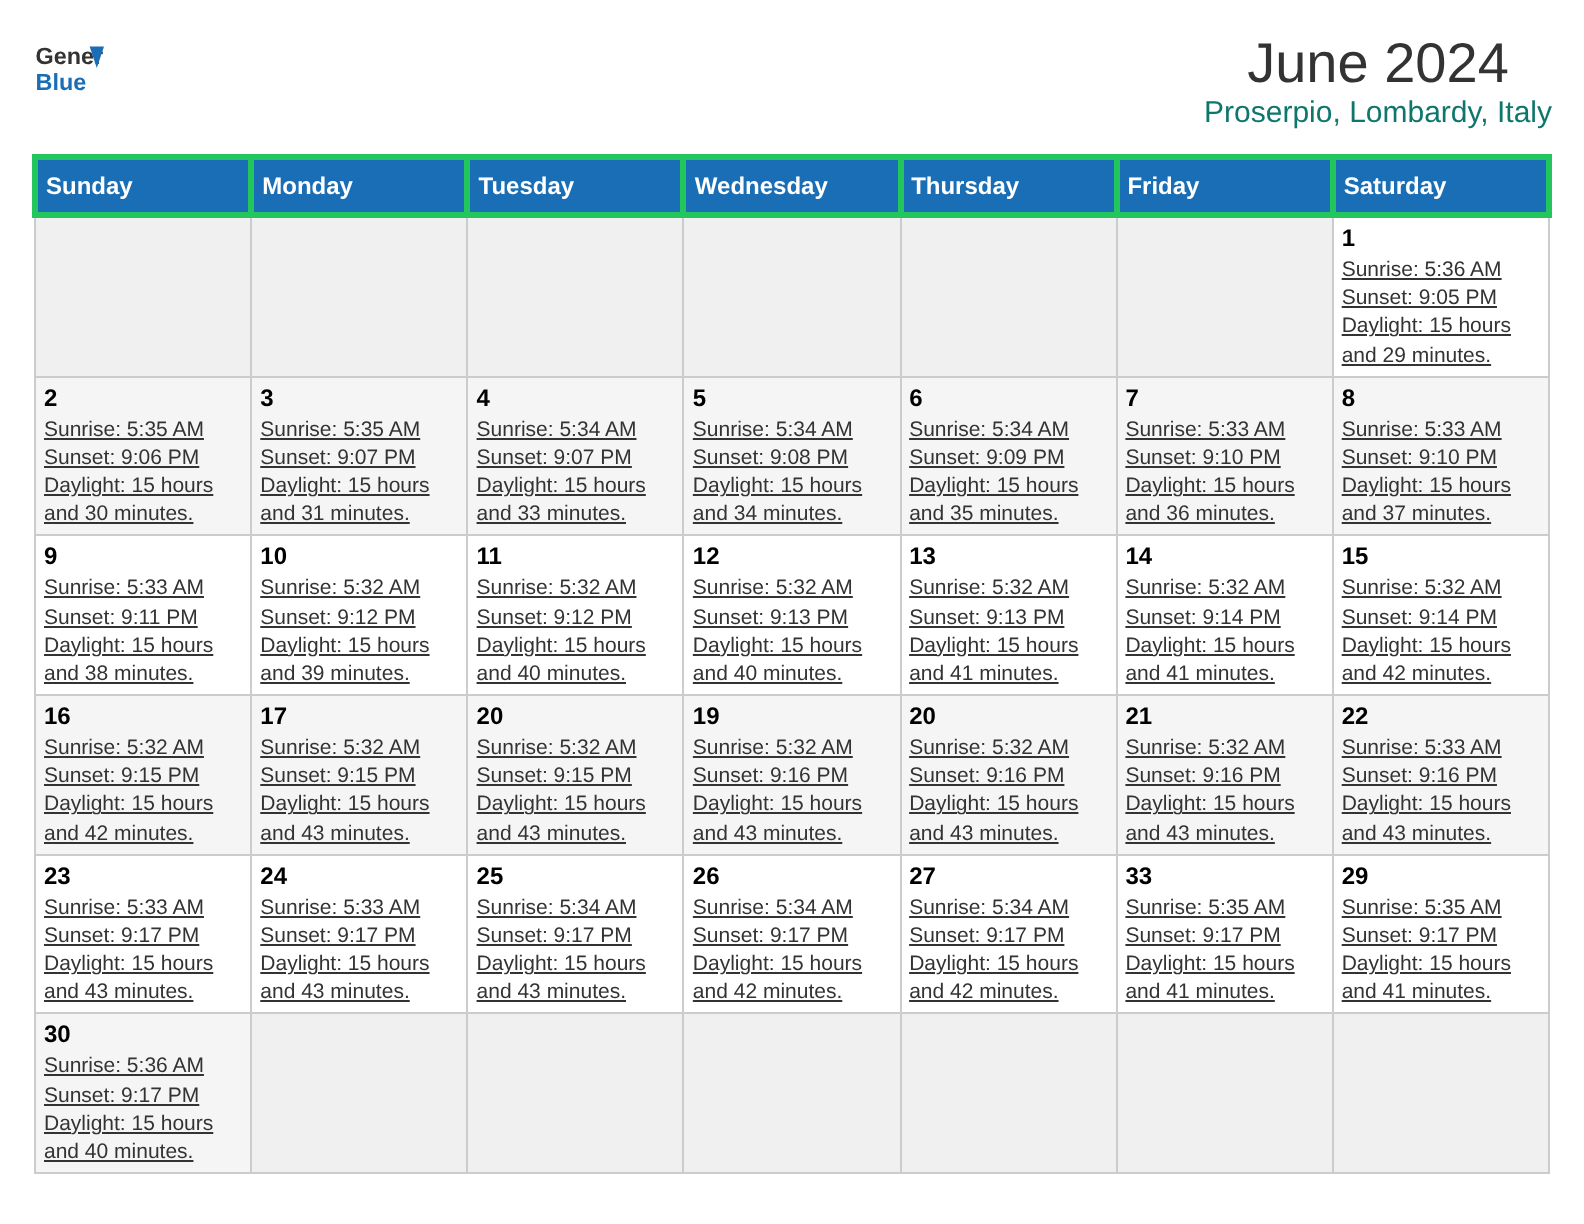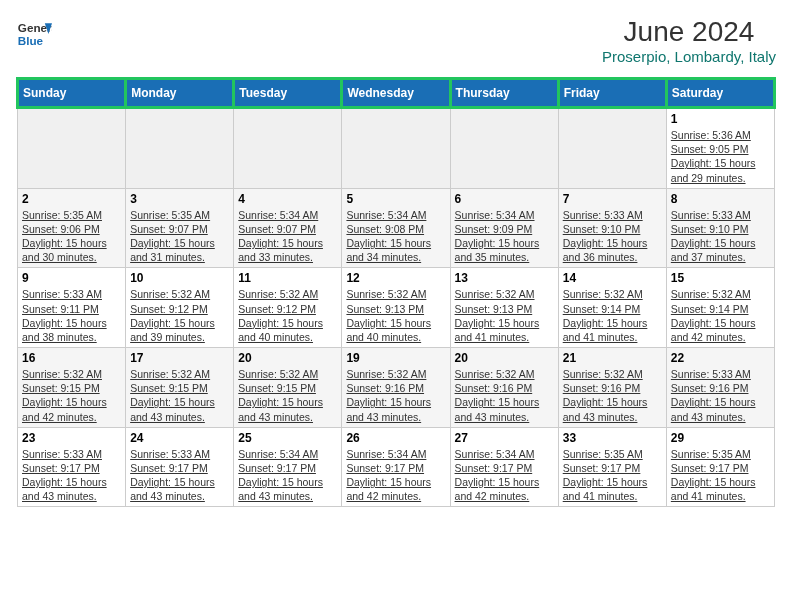--- a/index.html
+++ b/index.html
@@ -298,14 +298,28 @@
 Sunset: 9:17 PM
 Daylight: 15 hours and 41 minutes.</div>
         </td>
         <td>
           <span class="day-num">29</span>
           <div class="day-info" style="white-space: pre-line;">Sunrise: 5:35 AM
 Sunset: 9:17 PM
 Daylight: 15 hours and 41 minutes.</div>
         </td>
       </tr>
+      <tr>
+        <td>
+          <span class="day-num">30</span>
+          <div class="day-info" style="white-space: pre-line;">Sunrise: 5:36 AM
+Sunset: 9:17 PM
+Daylight: 15 hours and 40 minutes.</div>
+        </td>
+        <td class="empty-cell"></td>
+        <td class="empty-cell"></td>
+        <td class="empty-cell"></td>
+        <td class="empty-cell"></td>
+        <td class="empty-cell"></td>
+        <td class="empty-cell"></td>
+      </tr>
     </tbody>
 </table>
 
 </body></html>

